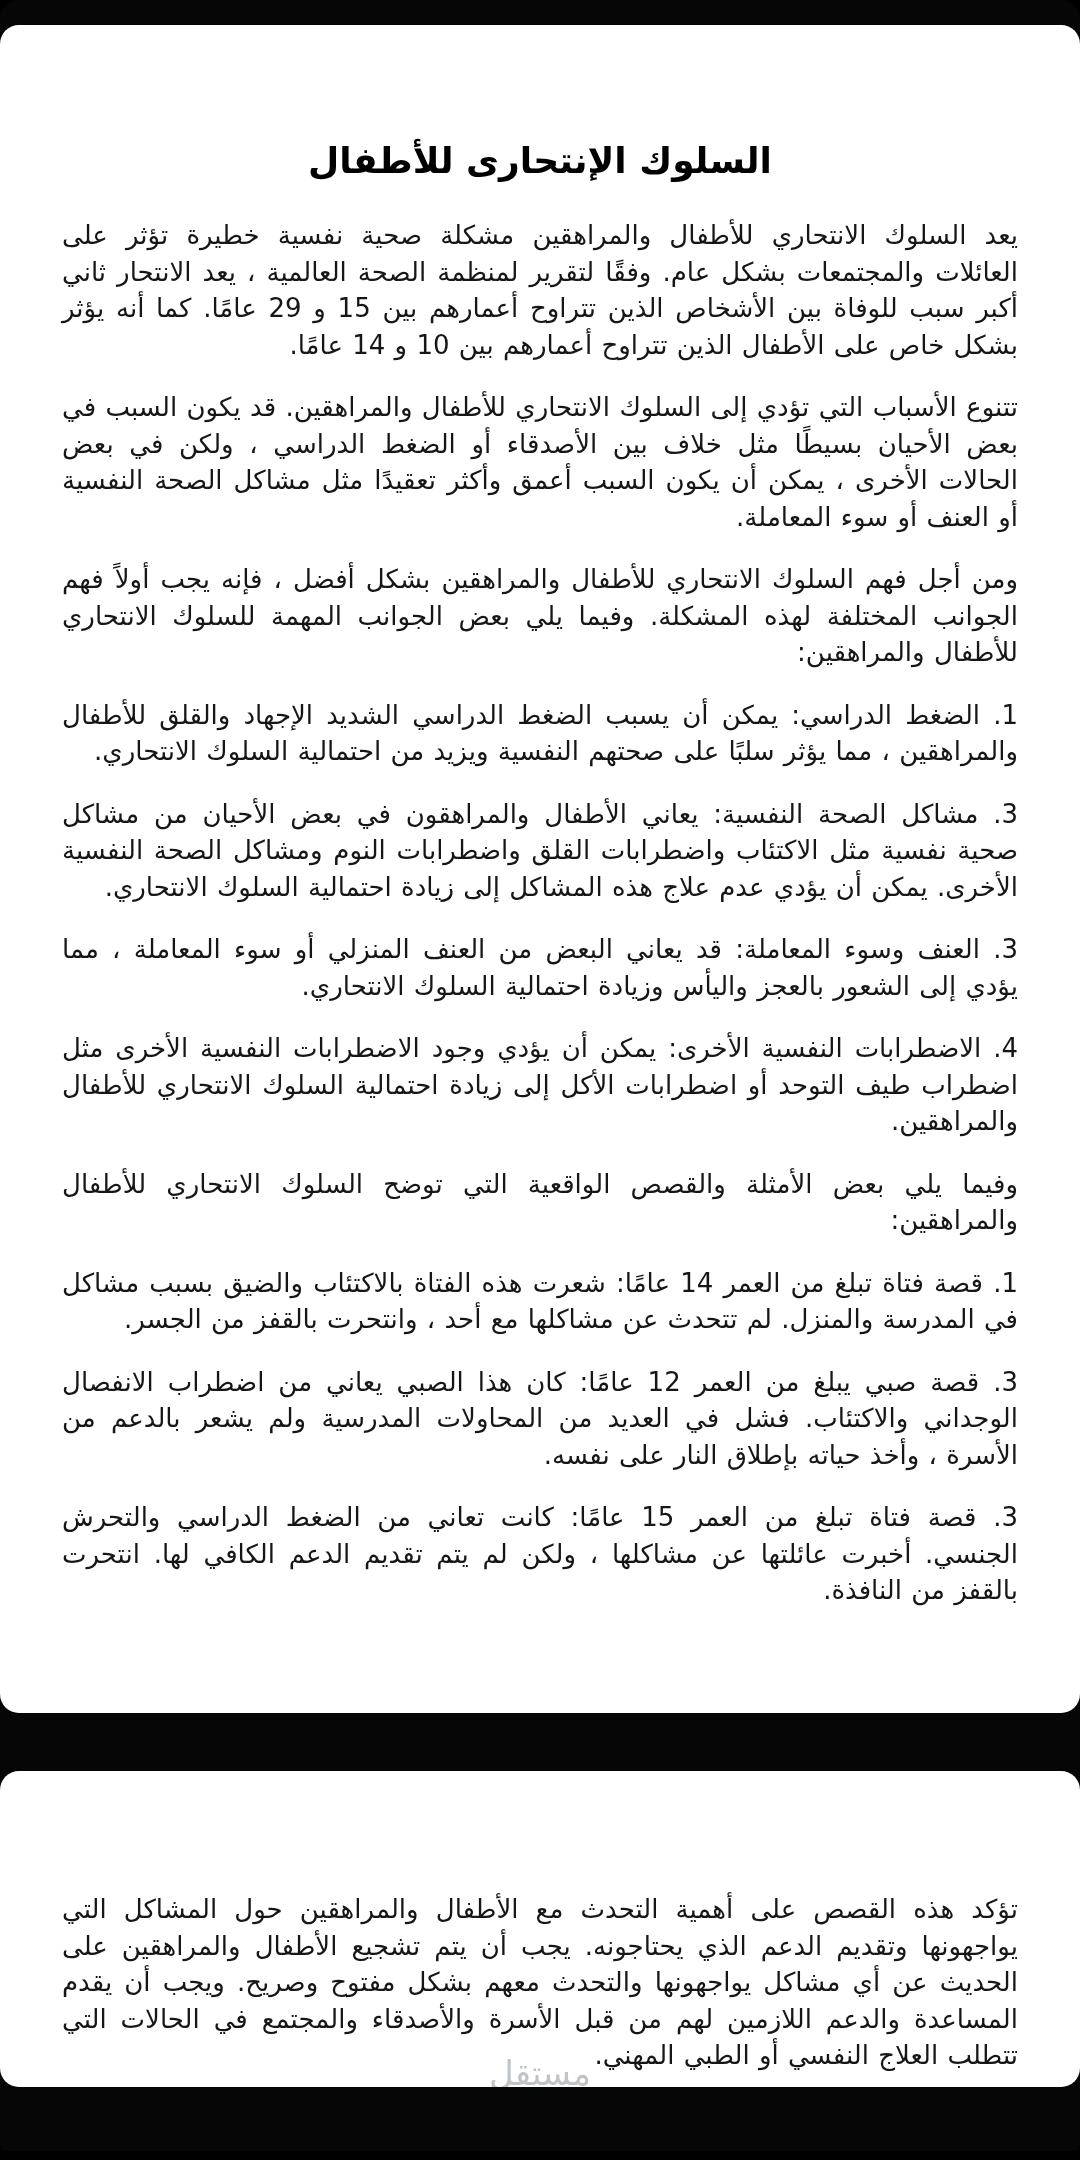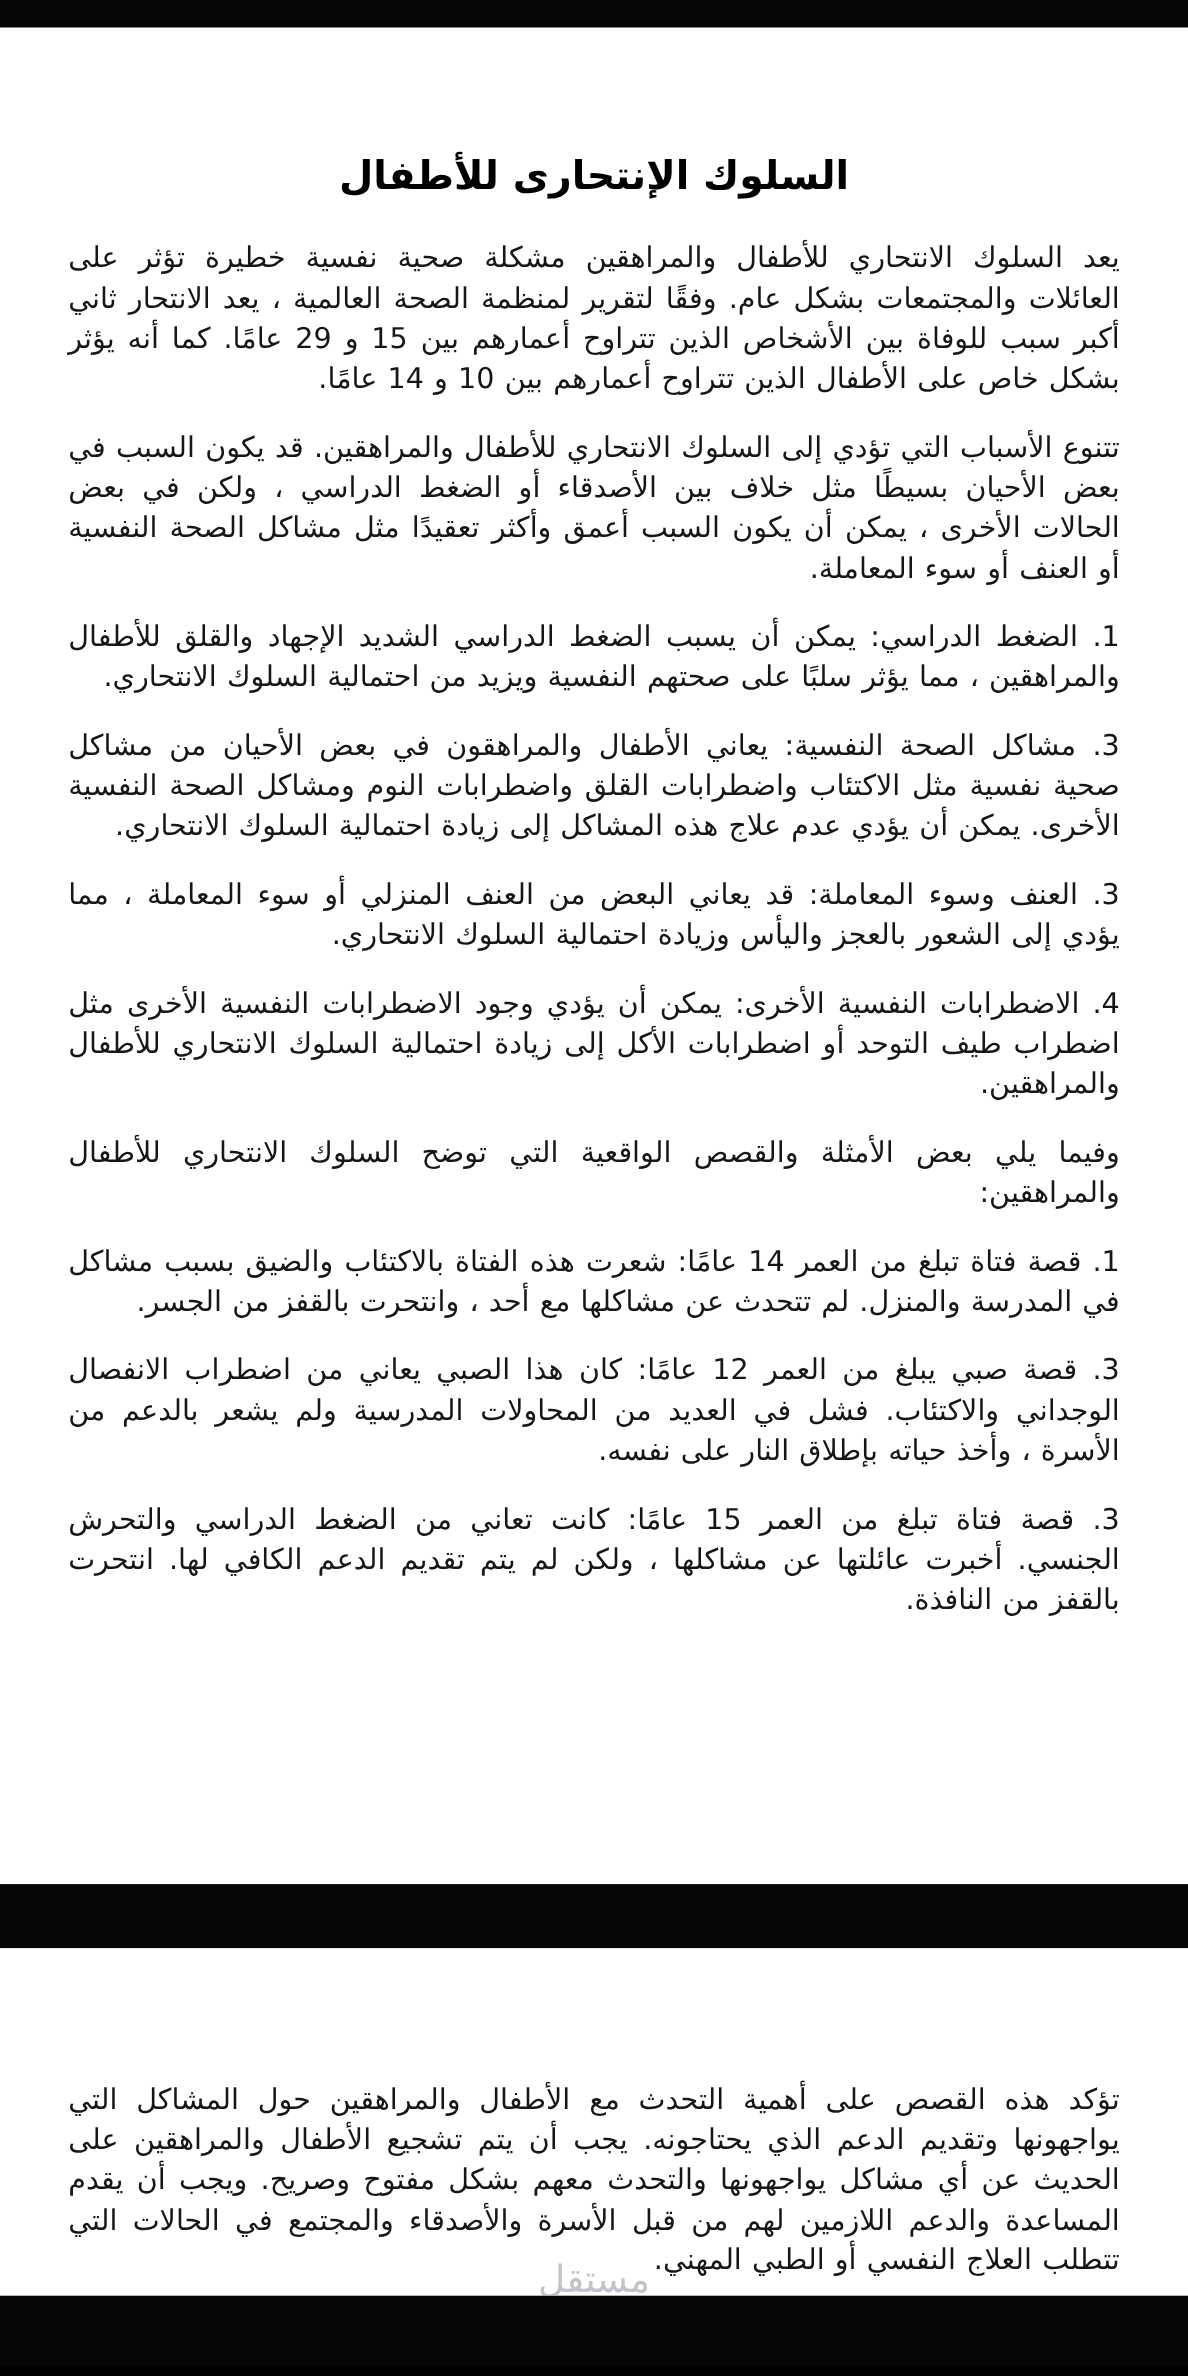--- a/index.html
+++ b/index.html
@@ -1,15 +1,15 @@
 <!DOCTYPE html>
 <html lang="ar"><head>
 <meta charset="utf-8">
 <style>
-  * { box-sizing: border-box; margin: 0; padding: 0; }
+  * { box-sizing: border-box; margin: 0; padding: 0; border-radius: 19px; }
   html, body {
     width: 1080px; height: 2160px; overflow: hidden;
     background: #000;
     font-family: "DejaVu Sans", sans-serif;
   }
   .stage {
     position: relative;
     width: 1080px; height: 2160px;
     background: #060606;
   }
@@ -81,20 +81,21 @@
 <body>
 
 <div class="stage">
 
   <div class="edge-top"></div>
 
   <div class="page page-1">
     <h1 class="doc-title">السلوك الإنتحارى للأطفال</h1>
     <p>يعد السلوك الانتحاري للأطفال والمراهقين مشكلة صحية نفسية خطيرة تؤثر على العائلات والمجتمعات بشكل عام. وفقًا لتقرير لمنظمة الصحة العالمية ، يعد الانتحار ثاني أكبر سبب للوفاة بين الأشخاص الذين تتراوح أعمارهم بين 15 و 29 عامًا. كما أنه يؤثر بشكل خاص على الأطفال الذين تتراوح أعمارهم بين 10 و 14 عامًا.</p>
     <p>تتنوع الأسباب التي تؤدي إلى السلوك الانتحاري للأطفال والمراهقين. قد يكون السبب في بعض الأحيان بسيطًا مثل خلاف بين الأصدقاء أو الضغط الدراسي ، ولكن في بعض الحالات الأخرى ، يمكن أن يكون السبب أعمق وأكثر تعقيدًا مثل مشاكل الصحة النفسية أو العنف أو سوء المعاملة.</p>
+    <p>ومن أجل فهم السلوك الانتحاري للأطفال والمراهقين بشكل أفضل ، فإنه يجب أولاً فهم الجوانب المختلفة لهذه المشكلة. وفيما يلي بعض الجوانب المهمة للسلوك الانتحاري للأطفال والمراهقين:</p>
     <p>1. الضغط الدراسي: يمكن أن يسبب الضغط الدراسي الشديد الإجهاد والقلق للأطفال والمراهقين ، مما يؤثر سلبًا على صحتهم النفسية ويزيد من احتمالية السلوك الانتحاري.</p>
     <p>3. مشاكل الصحة النفسية: يعاني الأطفال والمراهقون في بعض الأحيان من مشاكل صحية نفسية مثل الاكتئاب واضطرابات القلق واضطرابات النوم ومشاكل الصحة النفسية الأخرى. يمكن أن يؤدي عدم علاج هذه المشاكل إلى زيادة احتمالية السلوك الانتحاري.</p>
     <p>3. العنف وسوء المعاملة: قد يعاني البعض من العنف المنزلي أو سوء المعاملة ، مما يؤدي إلى الشعور بالعجز واليأس وزيادة احتمالية السلوك الانتحاري.</p>
     <p>4. الاضطرابات النفسية الأخرى: يمكن أن يؤدي وجود الاضطرابات النفسية الأخرى مثل اضطراب طيف التوحد أو اضطرابات الأكل إلى زيادة احتمالية السلوك الانتحاري للأطفال والمراهقين.</p>
     <p>وفيما يلي بعض الأمثلة والقصص الواقعية التي توضح السلوك الانتحاري للأطفال والمراهقين:</p>
     <p>1. قصة فتاة تبلغ من العمر 14 عامًا: شعرت هذه الفتاة بالاكتئاب والضيق بسبب مشاكل في المدرسة والمنزل. لم تتحدث عن مشاكلها مع أحد ، وانتحرت بالقفز من الجسر.</p>
     <p>3. قصة صبي يبلغ من العمر 12 عامًا: كان هذا الصبي يعاني من اضطراب الانفصال الوجداني والاكتئاب. فشل في العديد من المحاولات المدرسية ولم يشعر بالدعم من الأسرة ، وأخذ حياته بإطلاق النار على نفسه.</p>
     <p>3. قصة فتاة تبلغ من العمر 15 عامًا: كانت تعاني من الضغط الدراسي والتحرش الجنسي. أخبرت عائلتها عن مشاكلها ، ولكن لم يتم تقديم الدعم الكافي لها. انتحرت بالقفز من النافذة.</p>
   </div>
 

